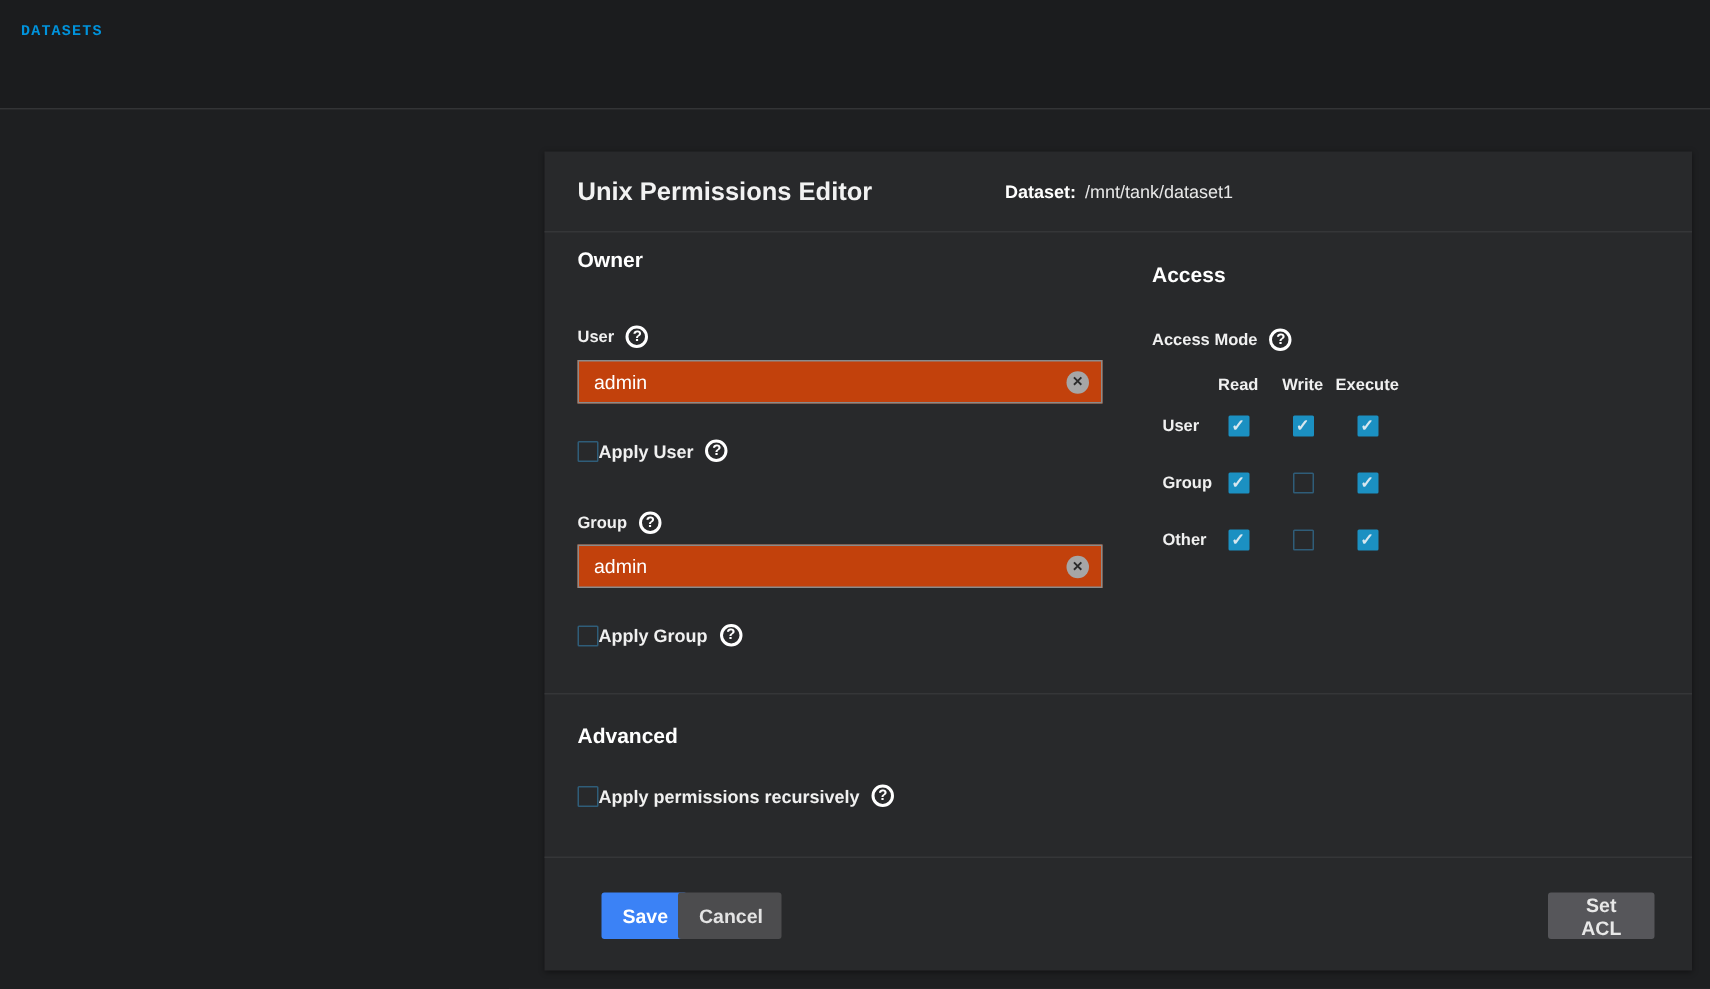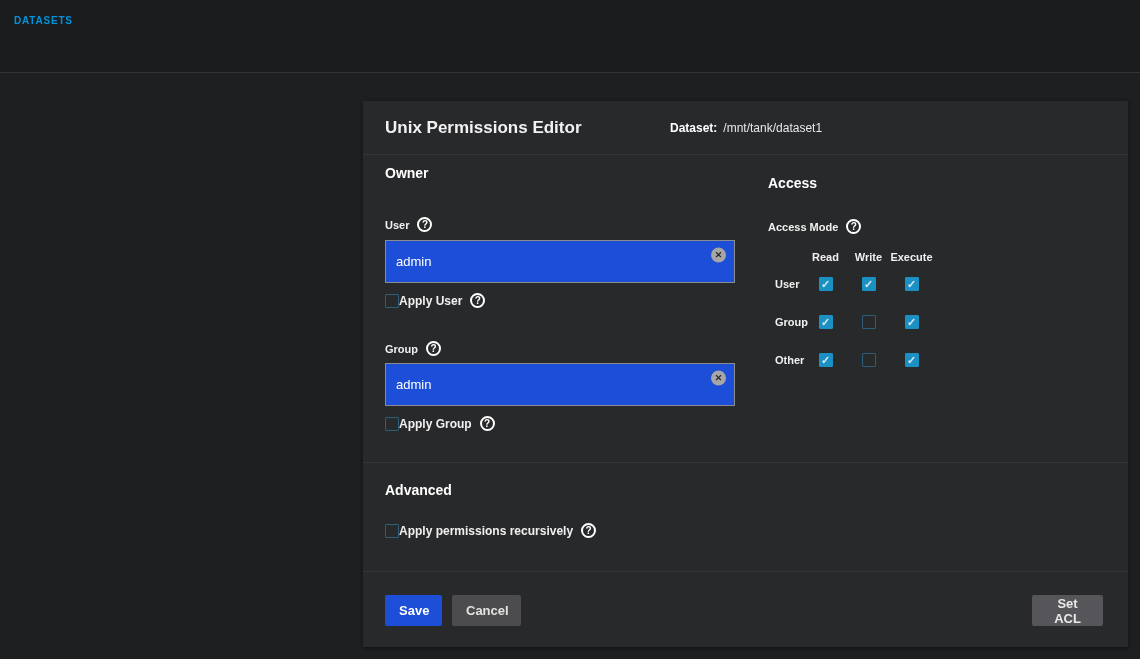--- a/index.html
+++ b/index.html
@@ -11,21 +11,21 @@
   }
   
   .page-header {
     position:absolute; top:0; left:0; width:1140px; height:73px;
     background:#1b1c1e; border-bottom:1px solid #333436;
     padding:10px 14px 0 14px;
   }
   .breadcrumb {
     display:inline-block;
     font-size:10px; font-weight:bold; letter-spacing:.8px;
-    color:#0093dc; text-decoration:none; cursor:pointer;
+    color:#0093dc; text-decoration:none; cursor:pointer;font-family:Liberation Mono, monospace;
   }
   .page-title {
     margin-top:5px;
     font-size:23px; font-weight:bold; color:#ffffff; letter-spacing:.2px;
   }
   
   .card {
     position:absolute; left:363px; top:101px; width:765px; height:546px;
     background:#28292b; box-shadow:0 1px 4px rgba(0,0,0,.45);
   }
@@ -46,22 +46,22 @@
 
   .help {
     display:inline-flex; align-items:center; justify-content:center;
     width:15px; height:15px; margin-left:8px;
     border:2px solid #fff; border-radius:50%;
     font-size:10px; font-weight:bold; color:#fff; cursor:pointer; flex:0 0 auto;
   }
 
   .field { position:absolute; left:22px; width:350px; height:29px; }
   .txt {
-    width:100%; height:43px;
-    background:#1d4ed8; border:1px solid #8a8b8c; border-radius:0;
+    width:100%; height:29px;
+    background:#c2410c; border:1px solid #8a8b8c; border-radius:0;
     color:#fff; font-size:13px; font-family:"Liberation Sans",sans-serif;
     padding:0 32px 0 10px; outline:none;
   }
   .clear {
     position:absolute; right:9px; top:50%; transform:translateY(-50%);
     width:15px; height:15px; border-radius:50%;
     background:#a6a6a6; color:#2a2a2a;
     display:flex; align-items:center; justify-content:center;
     font-size:9px; font-weight:bold; cursor:pointer;
   }
@@ -93,21 +93,21 @@
   .mx-cell { display:flex; justify-content:center; align-items:center; }
 
   
   .btn {
     position:absolute; top:494px; height:31px;
     border:none; border-radius:2px; cursor:pointer;
     font-family:"Liberation Sans",sans-serif;
     font-size:13px; font-weight:bold; color:#fff;
     padding:0 14px;
   }
-  .btn-save  { left:22px;  width:57px; background:#1d4ed8; }
+  .btn-save  { left:38px;  width:57px; background:#3b82f6; }
   .btn-cancel{ left:89px;  width:69px; background:#4c4c4e; color:#e3e3e3; }
   .btn-acl   { right:25px; width:71px; background:#56565a; color:#e8e8e8; }
 </style>
 </head>
 <body>
 
 <header class="page-header">
   <a class="breadcrumb">DATASETS</a>
 </header>
 

